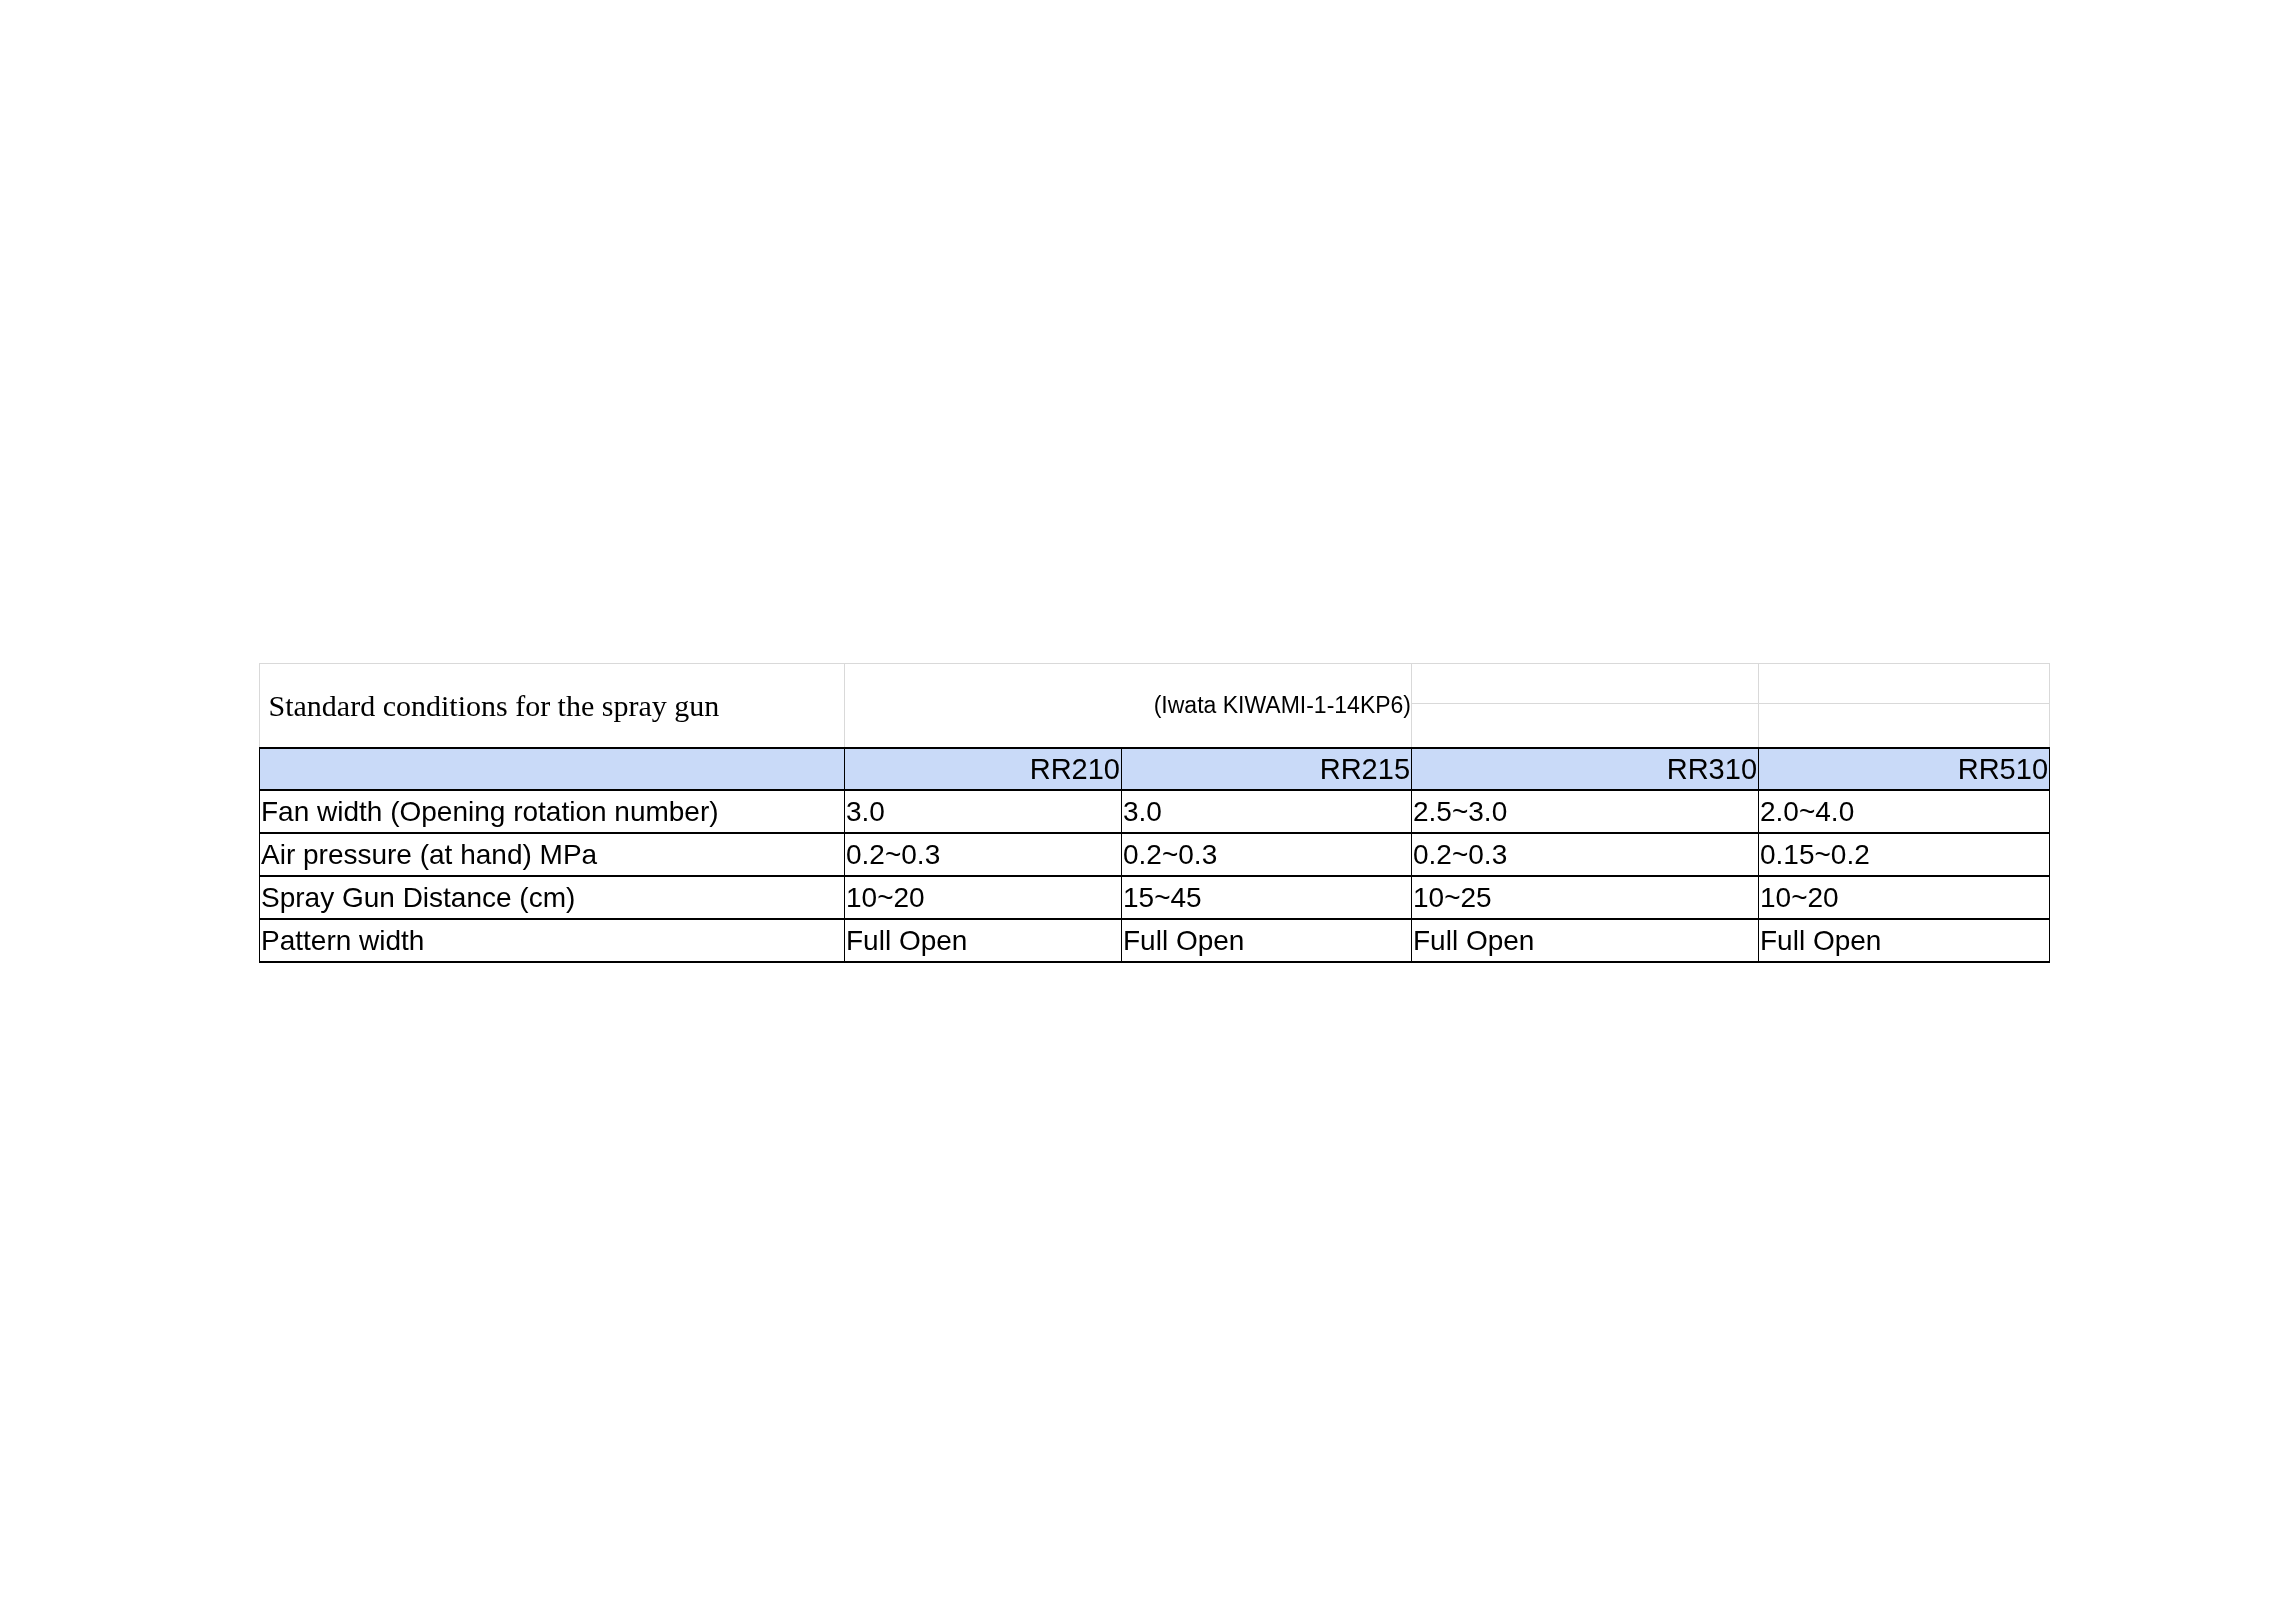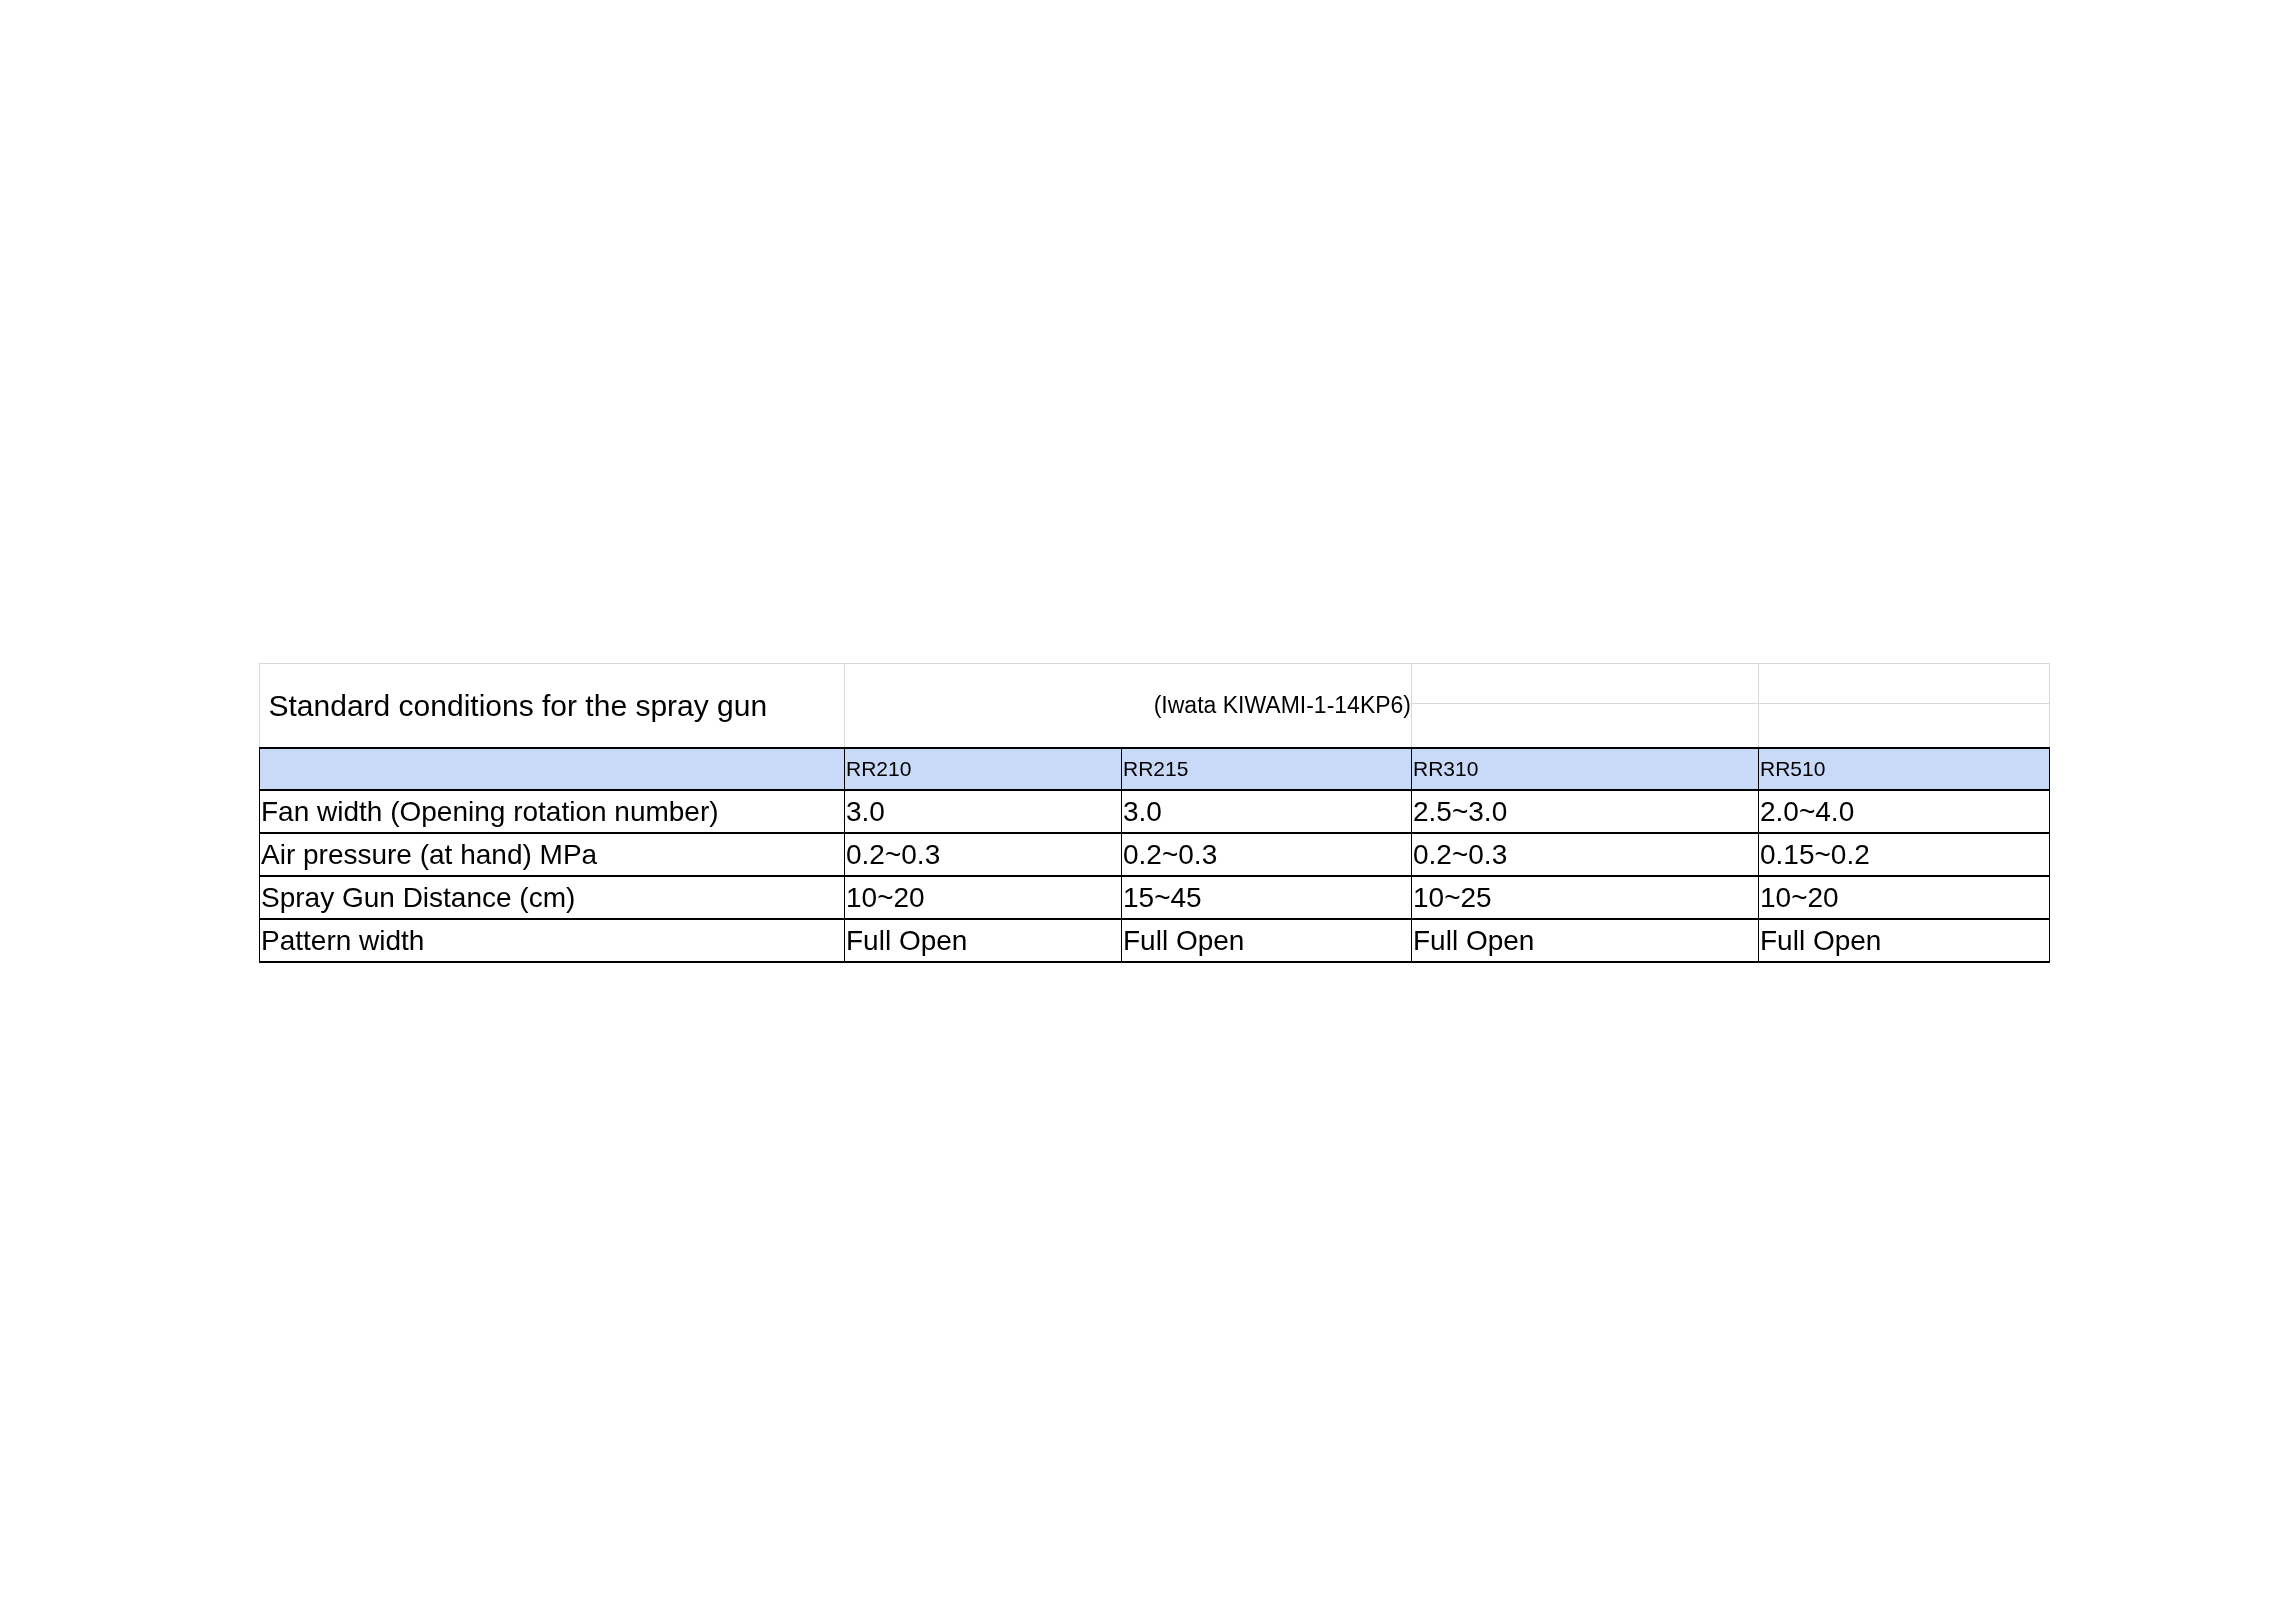--- a/index.html
+++ b/index.html
@@ -32,37 +32,38 @@
     background: #ffffff;
   }
   tr.hdr.r1 td { height: 37px; }
   tr.hdr.r2 td { height: 41px; }
   td.title-cell {
     font-size: 30px;
     text-align: left;
     vertical-align: middle;
     padding: 0 0 0 8.5px;
     white-space: nowrap;
+    font-family: Liberation Serif, serif;
   }
   td.subtitle-cell {
     font-size: 23px;
     text-align: right;
     vertical-align: middle;
     padding: 0 0 0 6.5px;
     white-space: nowrap;
   }
   
   tr.model-row td {
     height: 38px;
     background: var(--header-fill, #c9daf8);
     border: 1.3px solid #000000;
     border-top-width: 2.6px;
     border-bottom-width: 2px;
-    font-size: 21px;
-    text-align: left;
+    font-size: 29px;
+    text-align: right;
     vertical-align: middle;
   }
   tr.data-row td {
     height: 39px;
     background: #ffffff;
     border: 1.3px solid #000000;
     border-top-width: 2px;
     border-bottom-width: 2px;
     font-size: 28px;
     vertical-align: middle;

